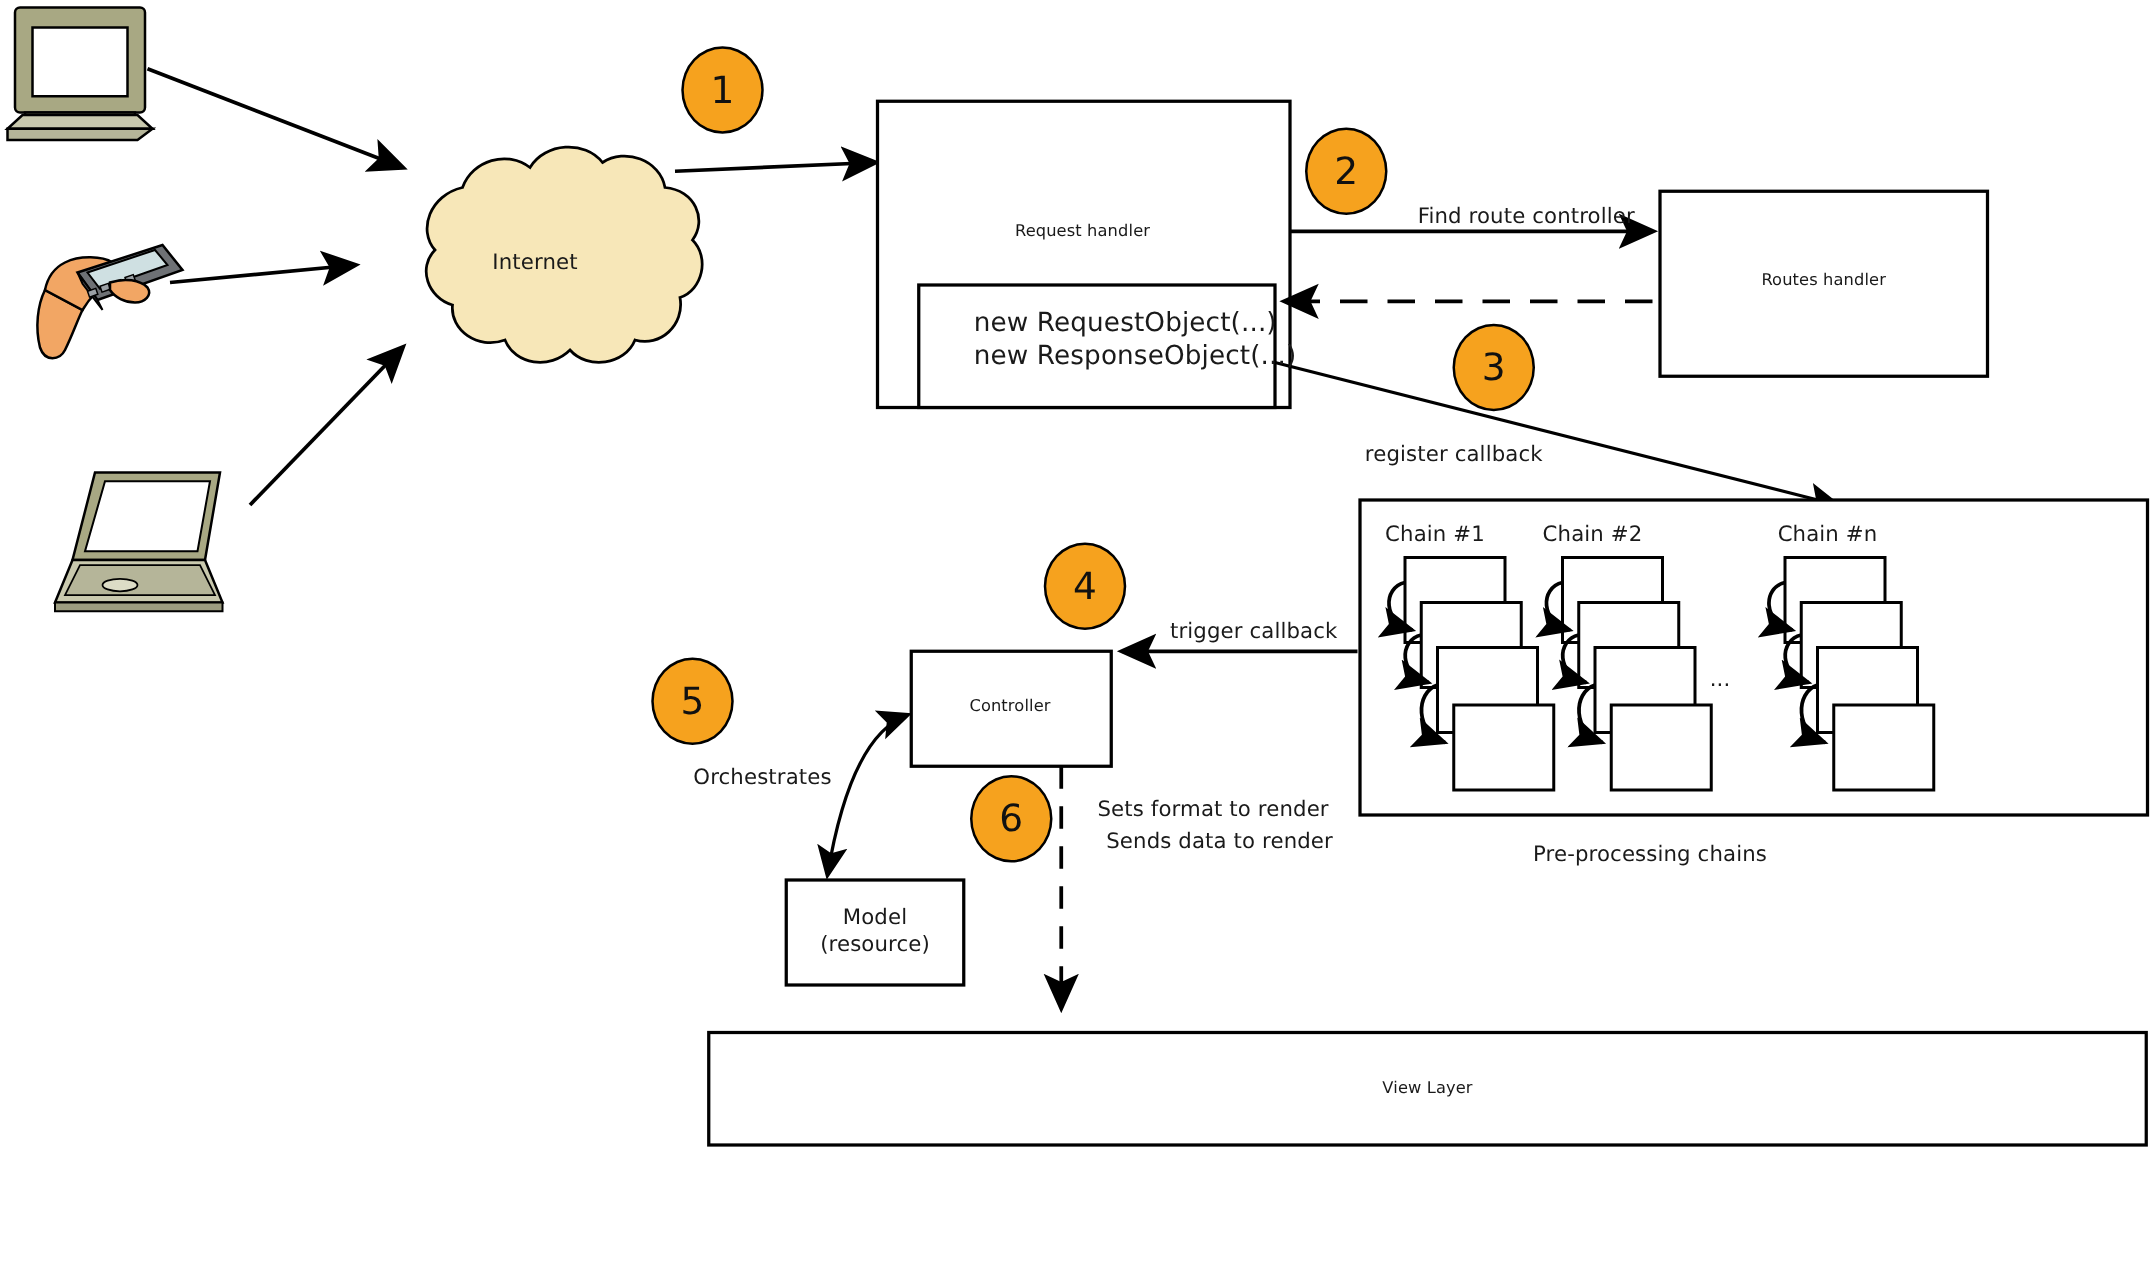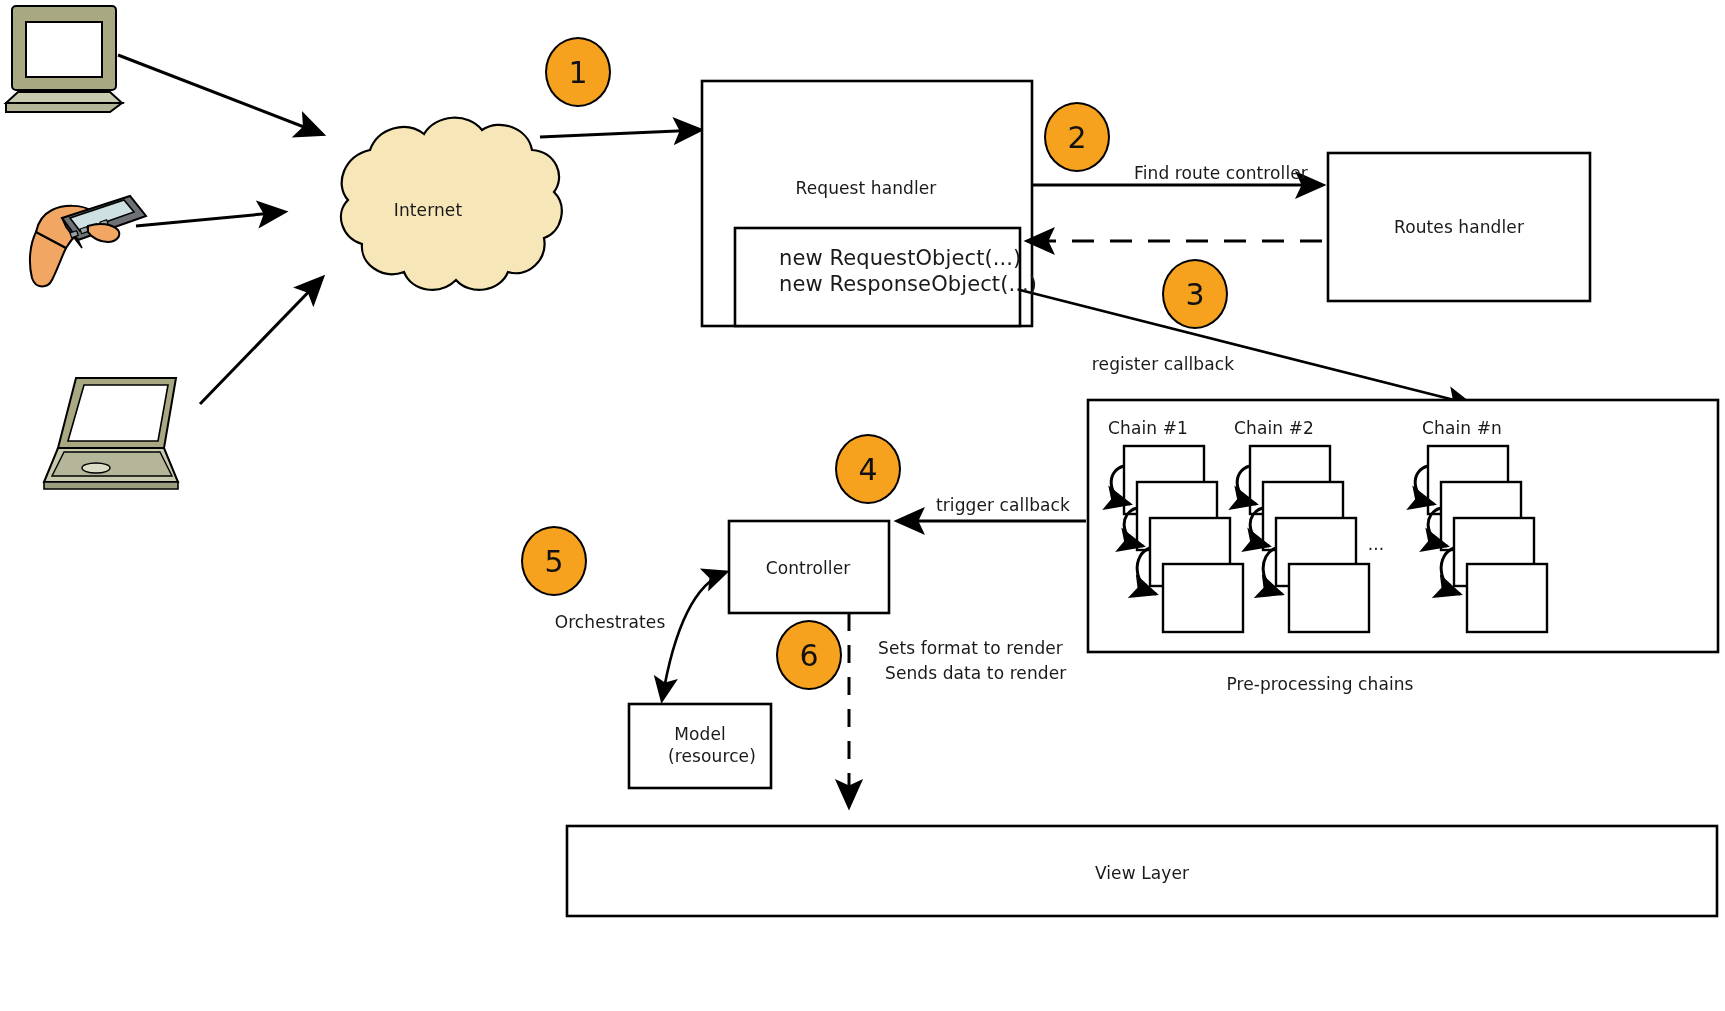--- a/index.html
+++ b/index.html
@@ -30,21 +30,21 @@
     font-size: 17px;
     color: #1a1a1a;
     white-space: nowrap;
     letter-spacing: 0.1px;
   }
   .lbl.center {
     transform: translateX(-50%);
     text-align: center;
   }
   .box-label {
-    font-size: 17px;
+    font-size: 13px;
   }
   .step-num {
     position: absolute;
     width: 66px;
     height: 70px;
     border-radius: 50%;
     background: #f6a21e;
     border: 2.5px solid #000000;
     color: #111111;
     font-family: "DejaVu Sans", sans-serif;
@@ -203,21 +203,21 @@
 
   <div class="lbl center" style="left:1163px; top:354px;">register callback</div>
 
   <div class="lbl center" style="left:1003px; top:495px;">trigger callback</div>
 
   <div class="lbl center box-label" style="left:808px; top:558px;">Controller</div>
 
   <div class="lbl center" style="left:610px; top:612px;">Orchestrates</div>
 
   <div class="lbl center" style="left:700px; top:724px;">Model</div>
-  <div class="lbl center" style="left:700px; top:746px;margin-left:12px;">(resource)</div>
+  <div class="lbl center" style="left:700px; top:746px;">(resource)</div>
 
   <div class="lbl" style="left:878px; top:638px;">Sets format to render</div>
   <div class="lbl" style="left:885px; top:663px;">Sends data to render</div>
 
   <div class="lbl center box-label" style="left:1142px; top:863px;">View Layer</div>
 
   <div class="lbl center" style="left:1148px; top:418px;">Chain #1</div>
   <div class="lbl center" style="left:1274px; top:418px;">Chain #2</div>
   <div class="lbl center" style="left:1462px; top:418px;">Chain #n</div>
   <div class="lbl center" style="left:1376px; top:534px;">...</div>

